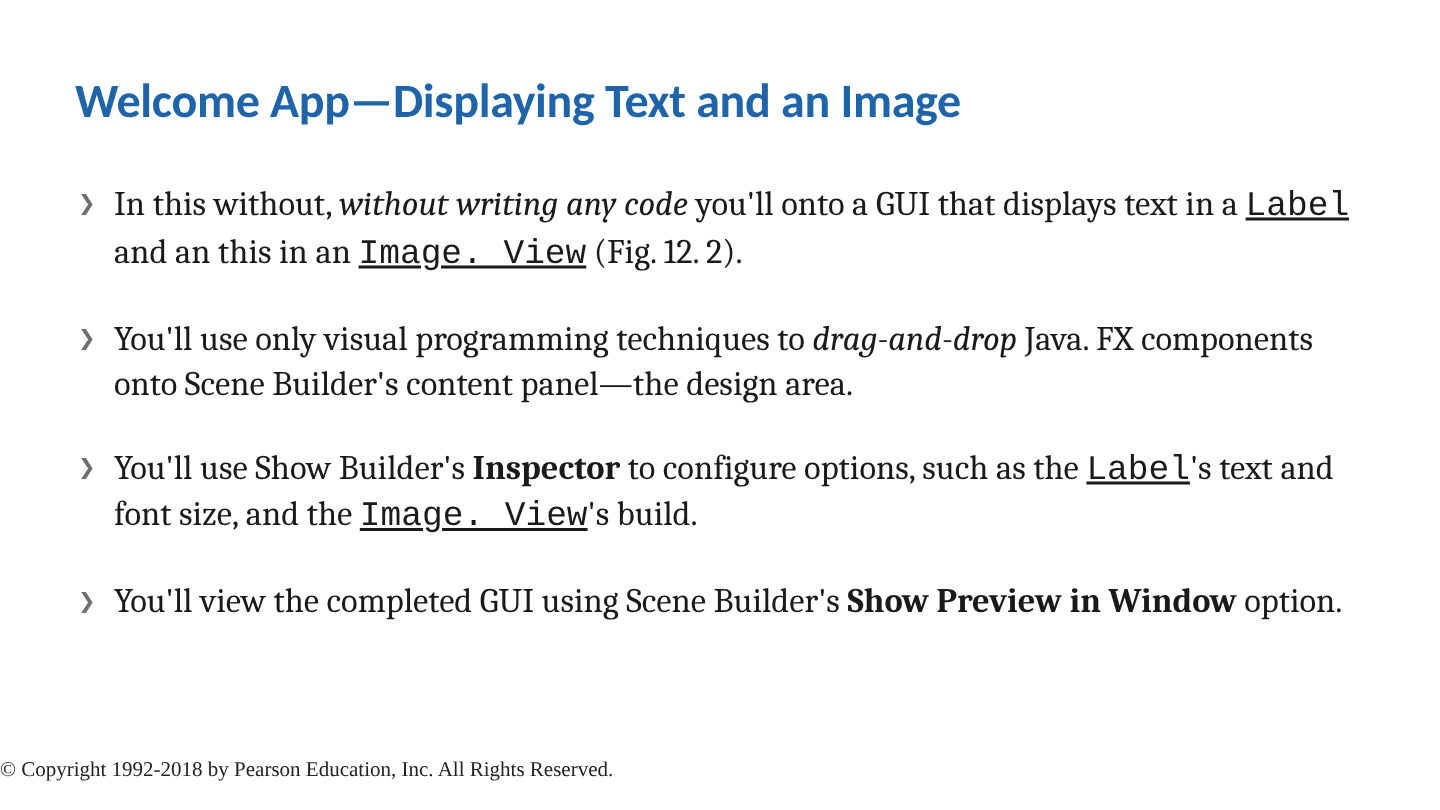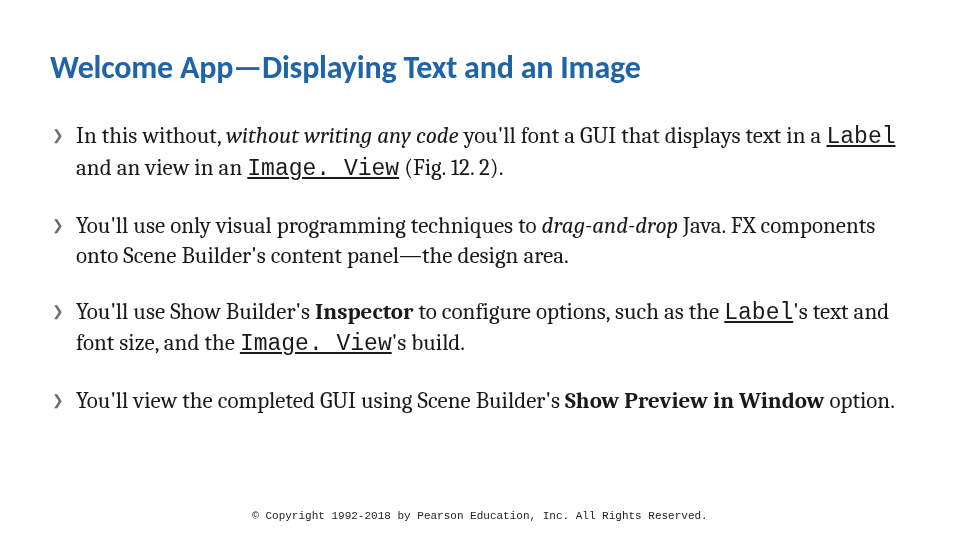--- a/index.html
+++ b/index.html
@@ -6,33 +6,33 @@
   html, body { width: 960px; height: 540px; background: #fff; font-family: Calibri, "Segoe UI", Arial, sans-serif; color: #1a1a1a; }
   .slide { width: 960px; height: 540px; padding: 48px 50px 24px 50px; position: relative; }
   .title { font-size: 32px; font-weight: 700; color: #1f64a8; margin-bottom: 34px; letter-spacing: -0.2px; }
   .bullets { list-style: none; }
   .bullets li { position: relative; padding-left: 26px; font-size: 23px; line-height: 1.3; margin-bottom: 26px; font-family: Cambria, Georgia, serif; }
   .bullets li::before { content: ""; position: absolute; left: 4px; top: 9px; width: 9px; height: 9px; }
   .bullets li .arrow { position: absolute; left: 2px; top: 5px; font-size: 14px; color: #6e6e6e; font-family: Arial, sans-serif; }
   .italic { font-style: italic; margin-top: 20px; }
   .bold { font-weight: 700; text-align: right; }
   .code { font-family: "Courier New", monospace; text-decoration: underline; }
-  .footer { position: absolute; bottom: 18px; left: 0; width: 100%; text-align: center; font-size: 11px; color: #222; font-family: Liberation Mono, monospace; }
+  .footer { position: absolute; bottom: 18px; left: 0; width: 100%; font-size: 14px; color: #222; font-family: Liberation Serif, serif; }
 </style>
 </head>
 <body>
 
 <div class="slide">
   <h1 class="title">Welcome App—Displaying Text and an Image</h1>
 
   <ul class="bullets">
 
     <li>
       <span class="arrow">❯</span>
-      <span>In this without, </span><span class="italic">without writing any code</span><span> you'll font a GUI that displays text in a </span><span class="code">Label</span><span> and an view in an </span><span class="code">Image. View</span><span> (Fig. 12. 2).</span>
+      <span>In this without, </span><span class="italic">without writing any code</span><span> you'll onto a GUI that displays text in a </span><span class="code">Label</span><span> and an this in an </span><span class="code">Image. View</span><span> (Fig. 12. 2).</span>
     </li>
 
     <li>
       <span class="arrow">❯</span>
       <span>You'll use only visual programming techniques to </span><span class="italic">drag-and-drop</span><span> Java. FX components onto Scene Builder's content panel—the design area.</span>
     </li>
 
     <li>
       <span class="arrow">❯</span>
       <span>You'll use Show Builder's </span><span class="bold">Inspector</span><span> to configure options, such as the </span><span class="code">Label</span><span>'s text and font size, and the </span><span class="code">Image. View</span><span>'s build.</span>

